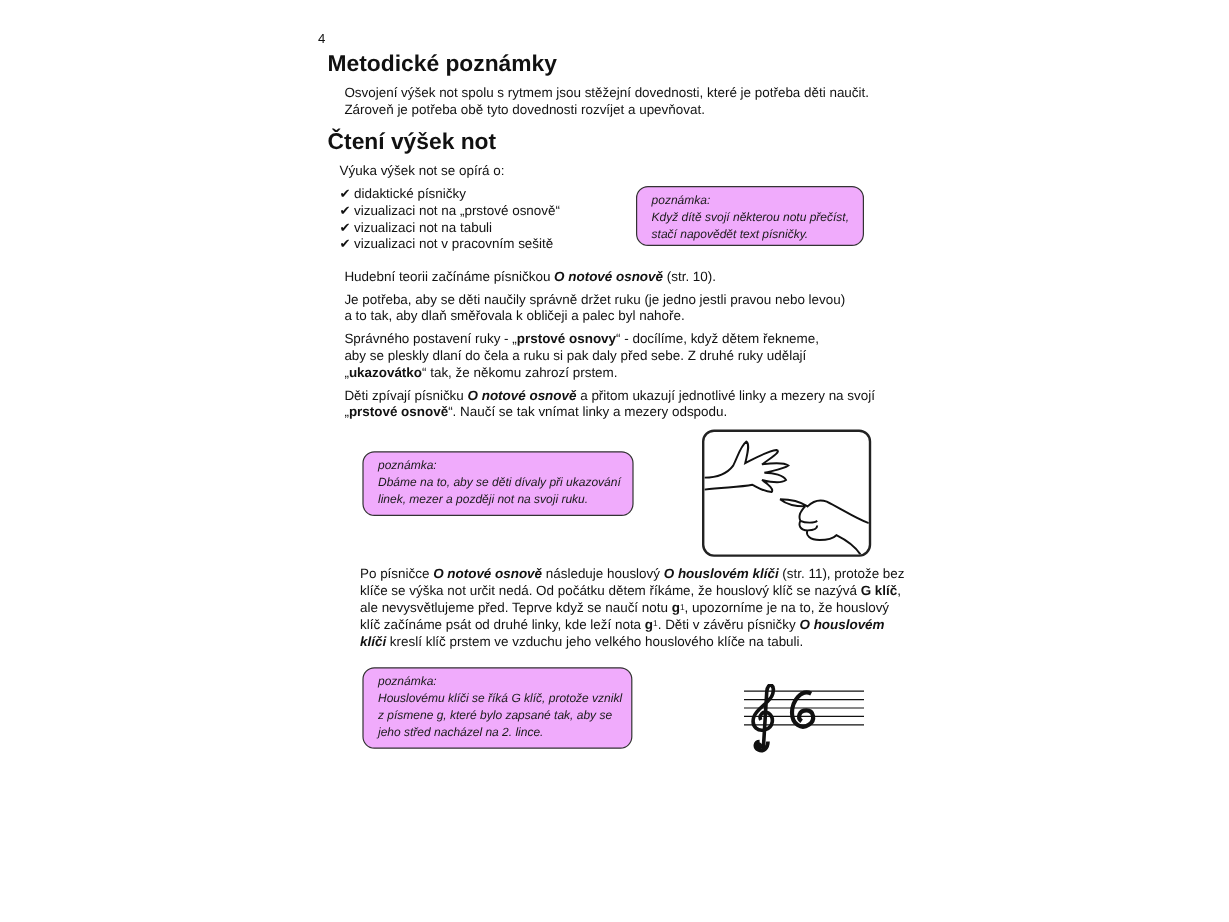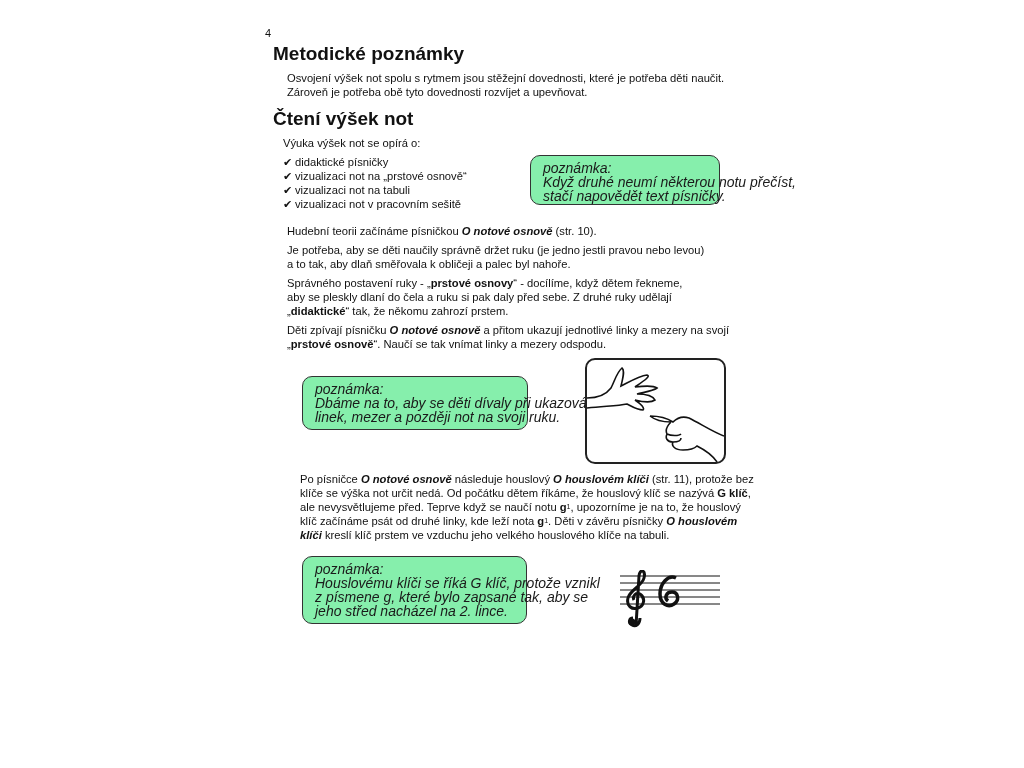--- a/index.html
+++ b/index.html
@@ -7,22 +7,22 @@
          font-family:"Liberation Sans", sans-serif; color:#111; }
   .abs { position:absolute; }
   .pagenum { left:265px; top:27px; font-size:11px; }
   h1.h { margin:0; font-weight:bold; font-size:19px; color:#111; position:absolute; left:273px; }
   .h1a { top:43px; }
   .h1b { top:108px; }
   .p { position:absolute; font-size:11.2px; line-height:15px; margin:0; white-space:nowrap; }
   .ul { list-style:none; margin:0; padding:0; position:absolute; left:283px; top:155px; font-size:11.2px; line-height:14px; }
   .ul li { white-space:nowrap; }
   .ul .chk { display:inline-block; width:12px; font-size:11px; }
-  .note { position:absolute; border:1.3px solid #333; border-radius:10px; background:#86efac;
-          font-style:italic; font-size:14px; line-height:14px; padding:5px 10px 6px 12px; color:#1a1a1a; box-sizing:border-box; white-space:nowrap; }
+  .note { position:absolute; border:1.3px solid #333; border-radius:10px; background:#f0abfc;
+          font-style:italic; font-size:10px; line-height:14px; padding:5px 10px 6px 12px; color:#1a1a1a; box-sizing:border-box; white-space:nowrap; }
   .note .lbl { display:block; }
   .illus { position:absolute; border:2px solid #222; border-radius:10px; background:#fff; }
   b { font-weight:bold; }
   .bi { font-weight:bold; font-style:italic; }
   sup { font-size:7px; vertical-align:top; position:relative; top:-1px; }
 </style>
 </head>
 <body>
 
 <div class="abs pagenum">4</div>
@@ -36,32 +36,32 @@
 
 <ul class="ul">
   <li><span class="chk">✔</span><span>didaktické písničky</span></li>
   <li><span class="chk">✔</span><span>vizualizaci not na „prstové osnově“</span></li>
   <li><span class="chk">✔</span><span>vizualizaci not na tabuli</span></li>
   <li><span class="chk">✔</span><span>vizualizaci not v pracovním sešitě</span></li>
 </ul>
 
 <div class="note" style="left:530px; top:155px; width:190px; height:50px;">
   <span class="lbl">poznámka:</span>
-  <span class="lbl">Když druhé neumí některou notu přečíst,</span>
+  <span class="lbl">Když dítě svojí některou notu přečíst,</span>
   <span class="lbl">stačí napovědět text písničky.</span>
 </div>
 
 <p class="p" style="left:287px; top:224px;"><span>Hudební teorii začínáme písničkou </span><span class="bi">O notové osnově</span><span> (str. 10).</span></p>
 
 <p class="p" style="left:287px; top:243px;">Je potřeba, aby se děti naučily správně držet ruku (je jedno jestli pravou nebo levou)</p>
 <p class="p" style="left:287px; top:257px;">a to tak, aby dlaň směřovala k obličeji a palec byl nahoře.</p>
 
 <p class="p" style="left:287px; top:276px;"><span>Správného postavení ruky - „</span><b>prstové osnovy</b><span>“ - docílíme, když dětem řekneme,</span></p>
 <p class="p" style="left:287px; top:290px;">aby se pleskly dlaní do čela a ruku si pak daly před sebe. Z druhé ruky udělají</p>
-<p class="p" style="left:287px; top:304px;"><span>„</span><b>didaktické</b><span>“ tak, že někomu zahrozí prstem.</span></p>
+<p class="p" style="left:287px; top:304px;"><span>„</span><b>ukazovátko</b><span>“ tak, že někomu zahrozí prstem.</span></p>
 
 <p class="p" style="left:287px; top:323px;"><span>Děti zpívají písničku </span><span class="bi">O notové osnově</span><span> a přitom ukazují jednotlivé linky a mezery na svojí</span></p>
 <p class="p" style="left:287px; top:337px;"><span>„</span><b>prstové osnově</b><span>“. Naučí se tak vnímat linky a mezery odspodu.</span></p>
 
 <div class="note" style="left:302px; top:376px; width:226px; height:54px;">
   <span class="lbl">poznámka:</span>
   <span class="lbl">Dbáme na to, aby se děti dívaly při ukazování</span>
   <span class="lbl">linek, mezer a později not na svoji ruku.</span>
 </div>
 

